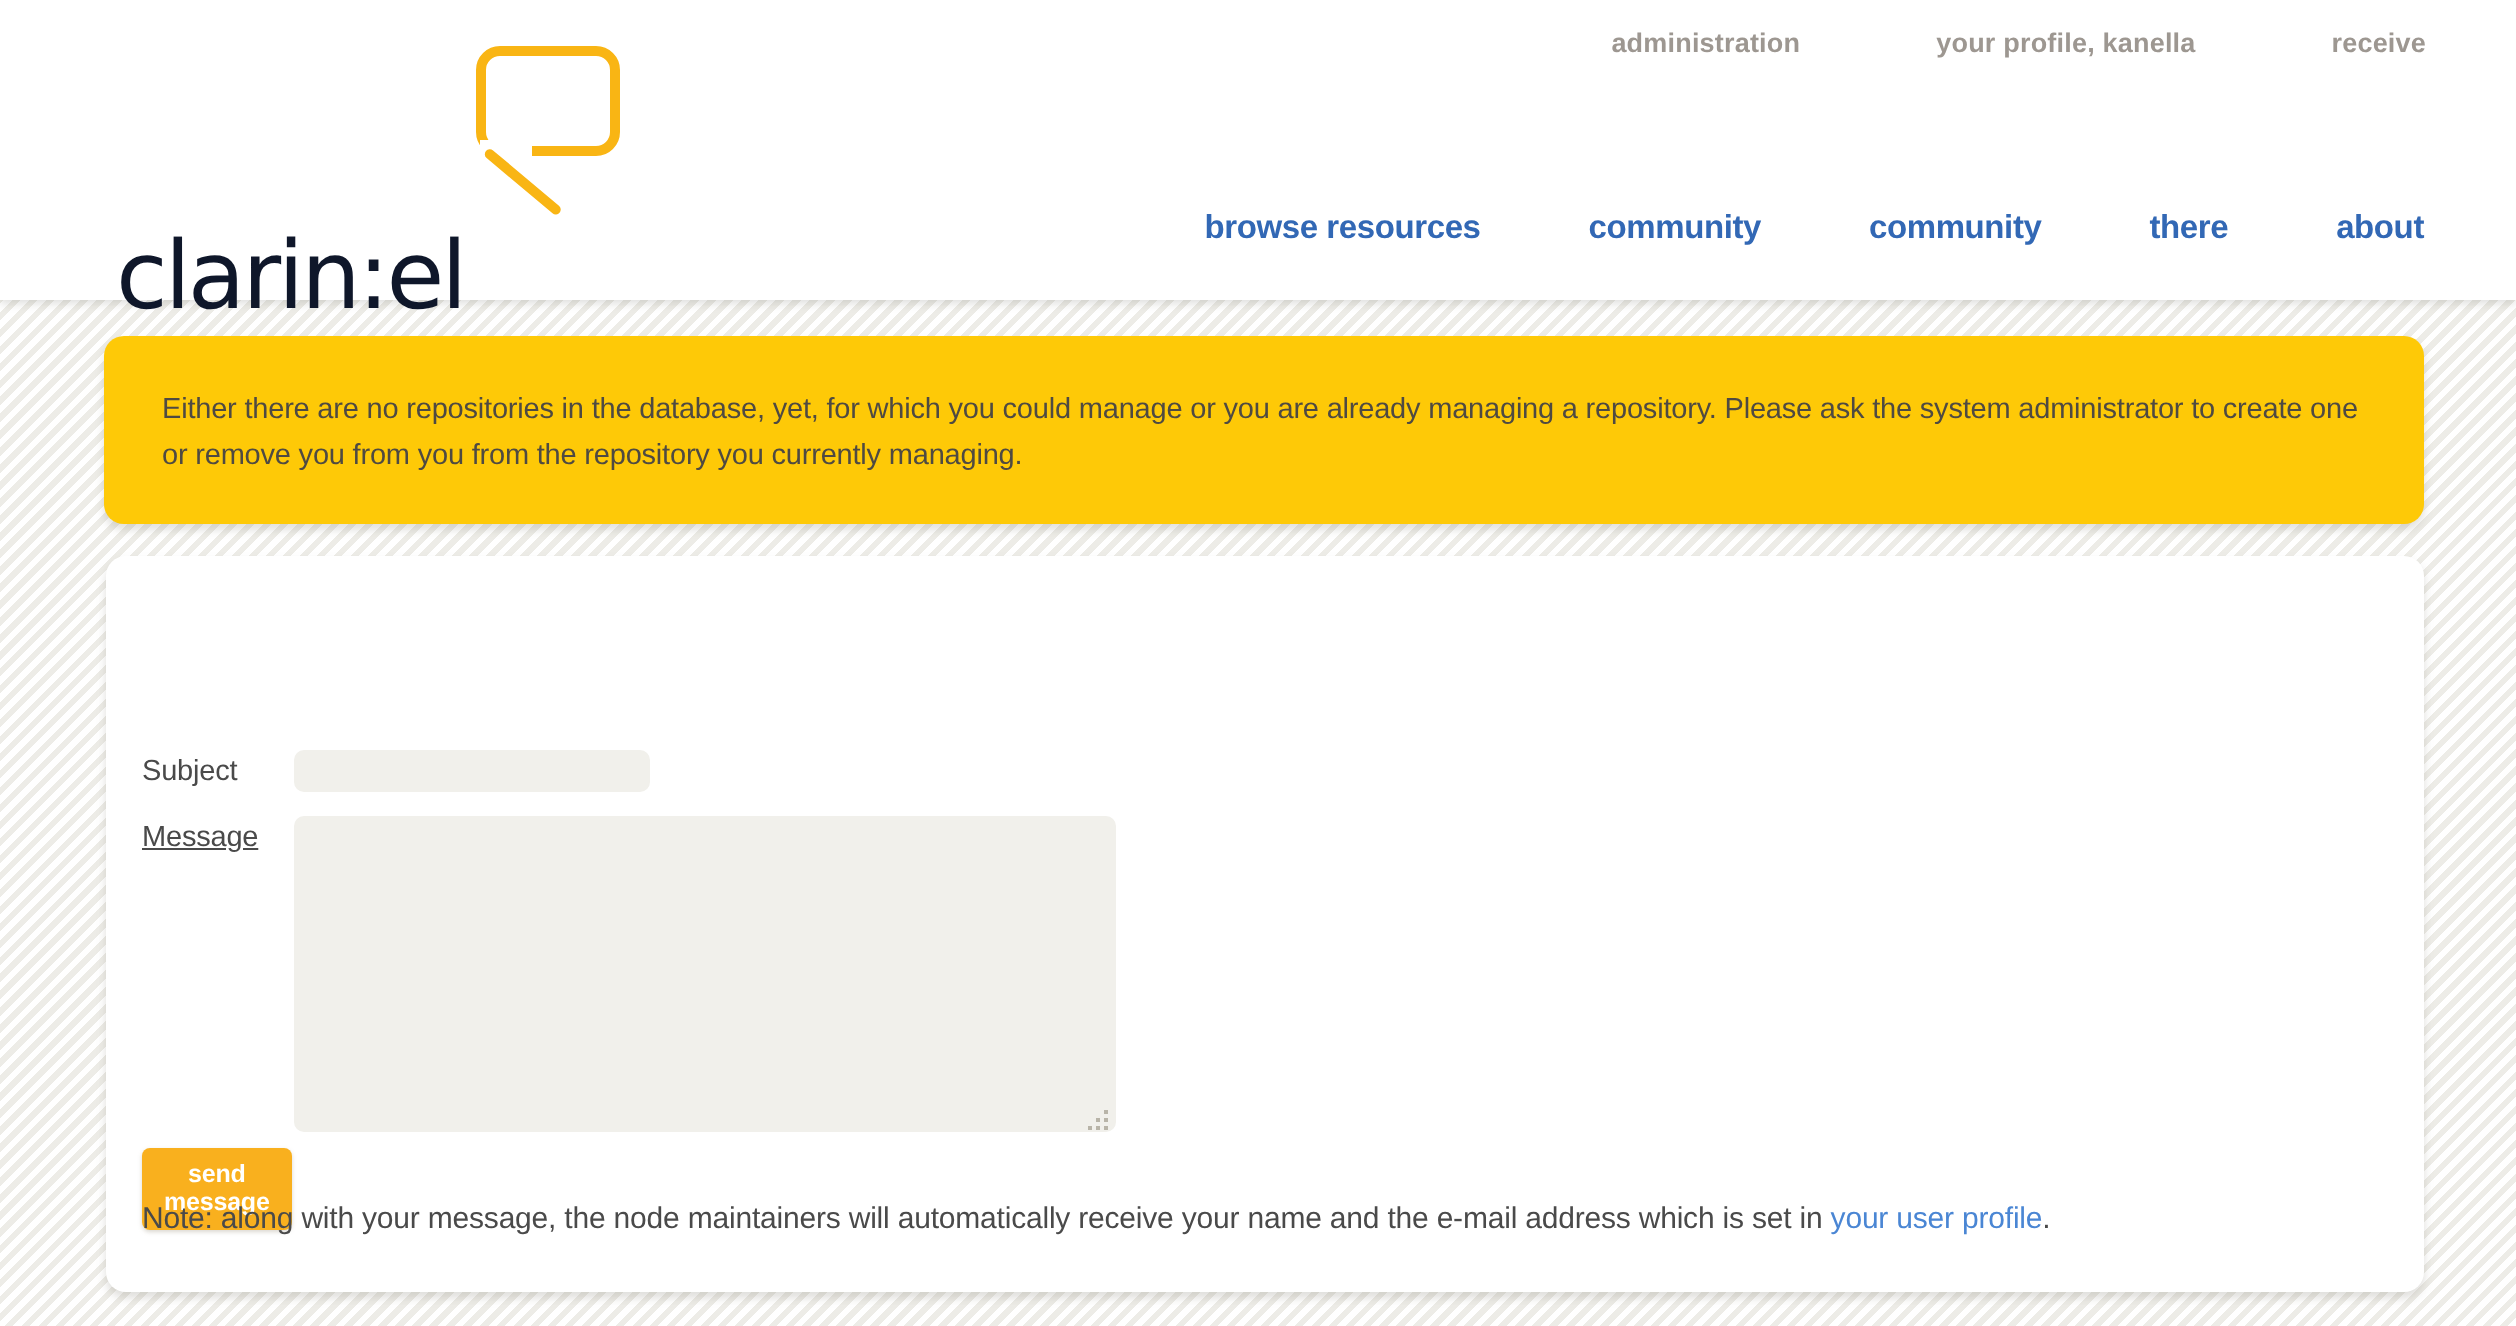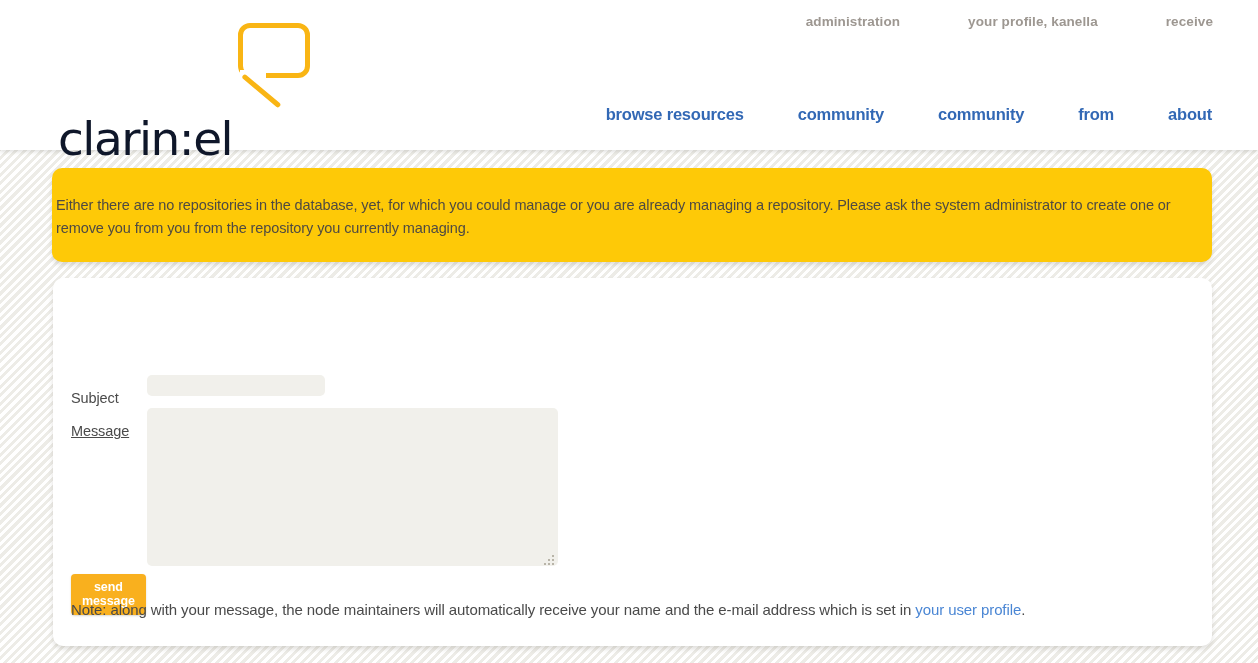--- a/index.html
+++ b/index.html
@@ -123,21 +123,21 @@
   
   .warning-banner {
     position: absolute;
     left: 52px;
     top: 168px;
     width: 1160px;
     min-height: 84px;
     background: #fec907;
     border-radius: 10px;
     box-sizing: border-box;
-    padding: 26px 22px 22px 4px;
+    padding: 26px 22px 22px 29px;
     box-shadow: 0 3px 4px rgba(140,135,125,0.25);
     z-index: 2;
   }
   .warning-banner p {
     margin: 0;
     color: #4f4a42;
     font-size: 14.5px;
     line-height: 23px;
     letter-spacing: -0.1px;
   }
@@ -177,21 +177,20 @@
   }
 
   
   .form-area { position: absolute; left: 0; top: 0; }
 
   .field-label {
     position: absolute;
     font-size: 14.5px;
     color: #4a4a4a;
     letter-spacing: -0.1px;
-    margin-top: 12px;
   }
   .label-subject { left: 18px; top: 100px; }
   .label-message { left: 18px; top: 133px; text-decoration: underline; }
 
   .subject-input {
     position: absolute;
     left: 94px;
     top: 97px;
     width: 178px;
     height: 21px;
@@ -286,21 +285,21 @@
   <nav class="top-nav">
     <a href="#">administration</a>
     <a href="#">your profile, kanella</a>
     <a href="#">receive</a>
   </nav>
 
   <nav class="main-nav">
     <a href="#">browse resources</a>
     <a href="#">community</a>
     <a href="#">community</a>
-    <a href="#">from</a>
+    <a href="#">there</a>
     <a href="#">about</a>
   </nav>
 
 </div>
 
 <div class="warning-banner">
   <p>Either there are no repositories in the database, yet, for which you could manage or you are already managing a repository. Please ask the system administrator to create one or remove you from you from the repository you currently managing.</p>
 </div>
 
 <div class="content-panel">

